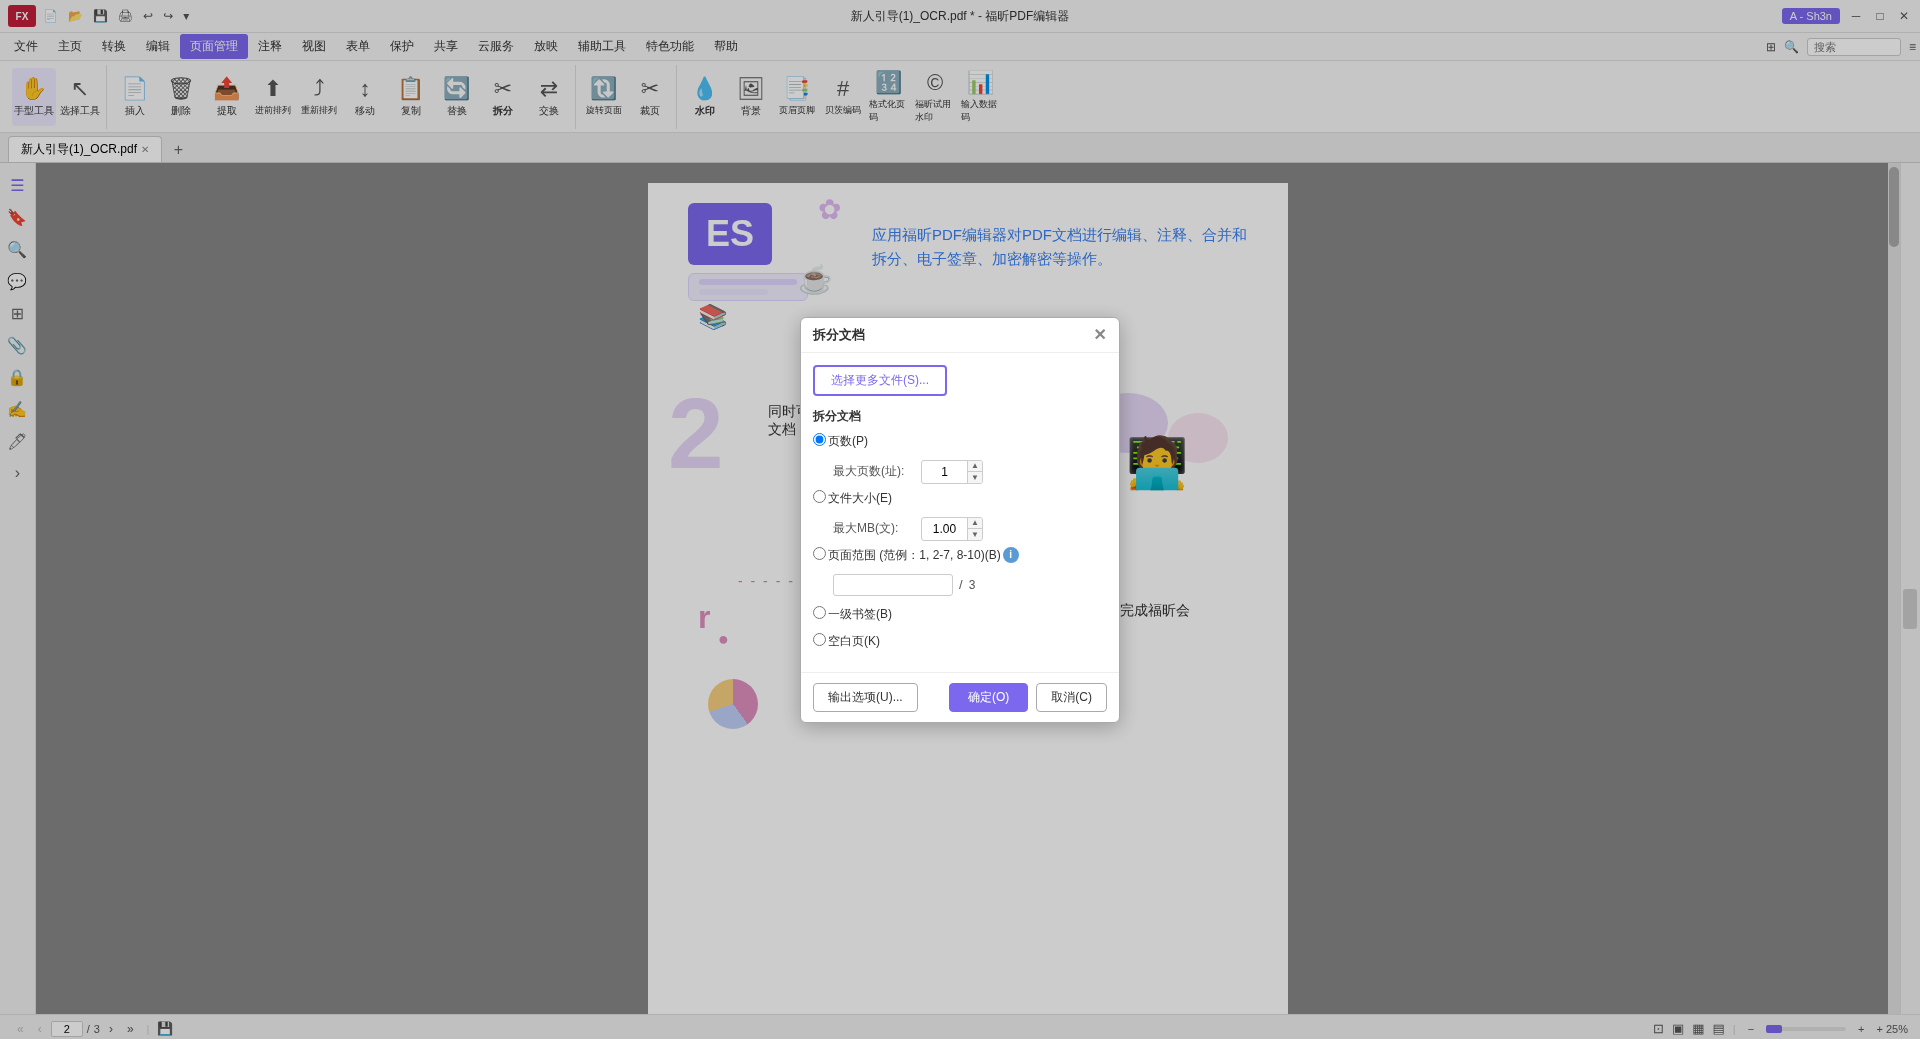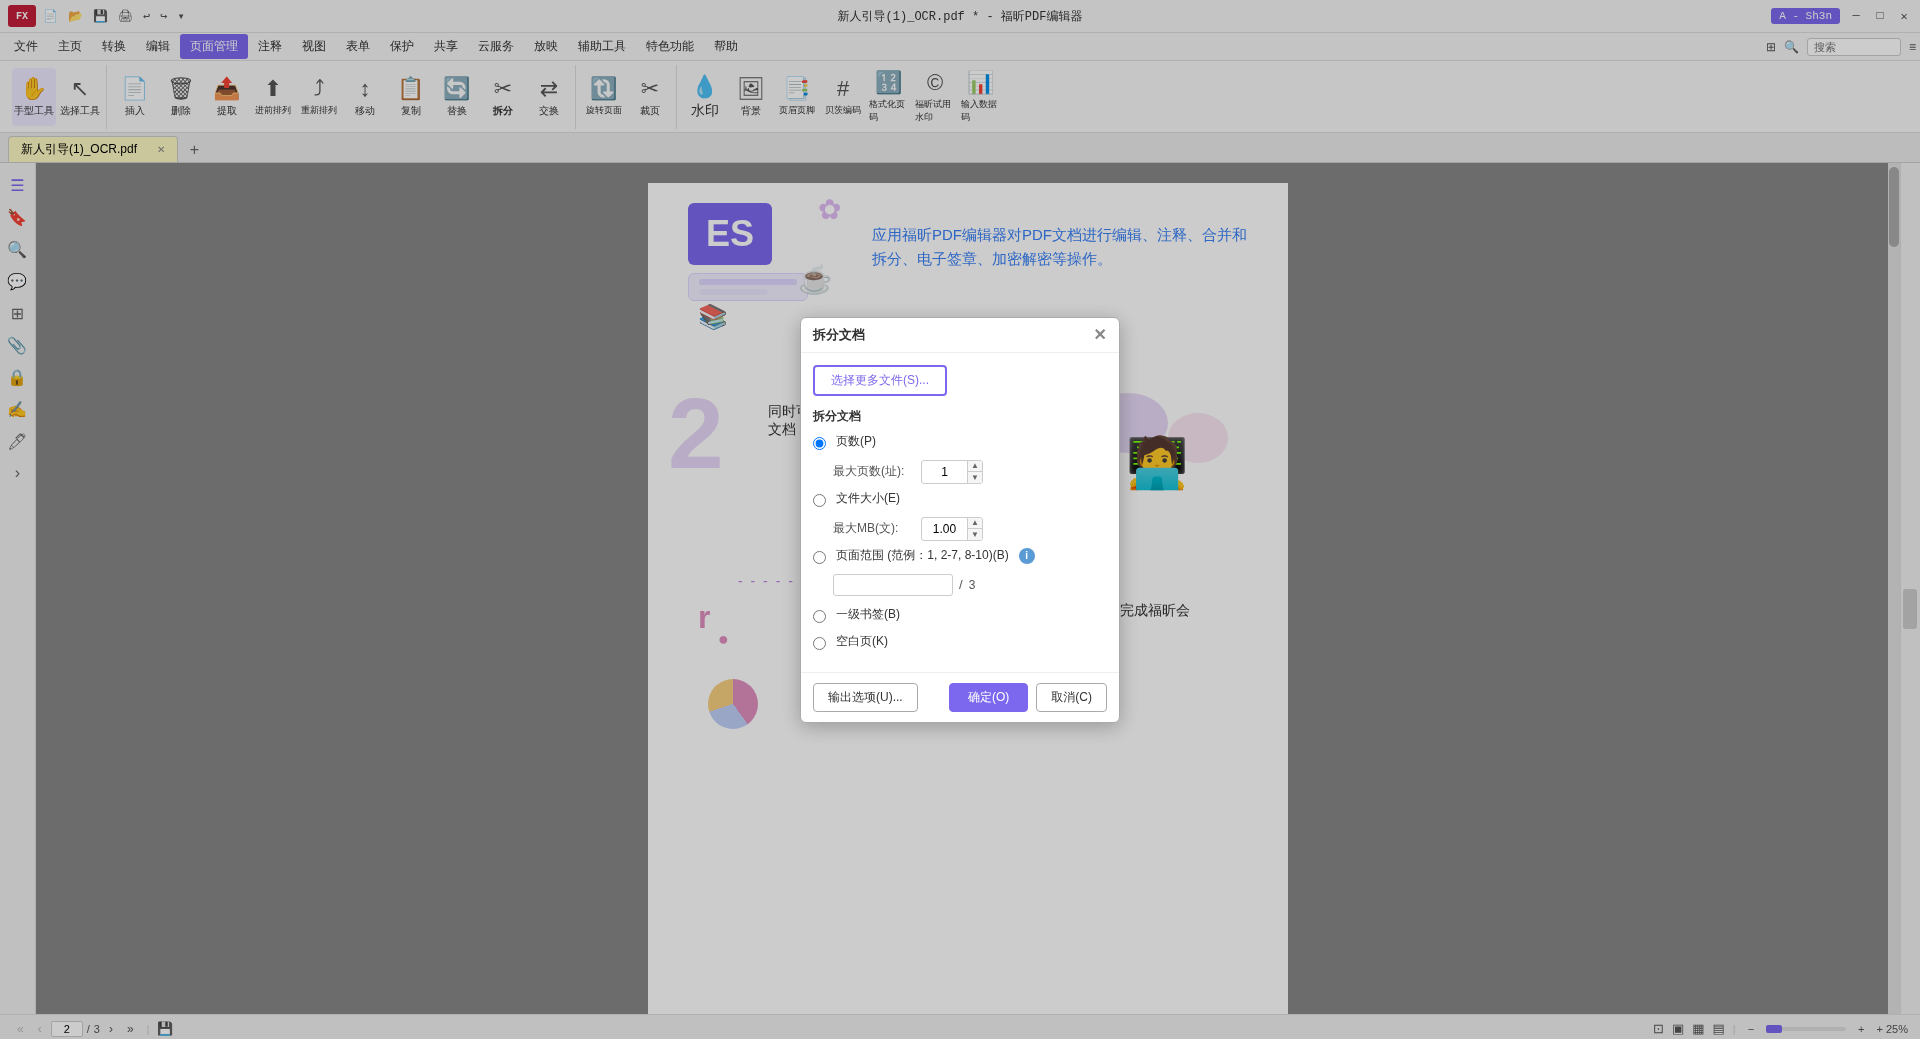--- a/index.html
+++ b/index.html
@@ -8,21 +8,20 @@
     
     #titlebar {
       height: 30px;
       background: #f5f5f5;
       display: flex;
       align-items: center;
       justify-content: space-between;
       border-bottom: 1px solid #ddd;
       padding: 16px 8px;
       user-select: none;
-      font-family: Liberation Mono, monospace;
     }
     #titlebar-left { display: flex; align-items: center; gap: 4px; }
     #titlebar-logo {
       width: 28px; height: 22px;
       background: #c41e3a;
       border-radius: 3px;
       display: flex; align-items: center; justify-content: center;
       color: white; font-weight: bold; font-size: 10px;
     }
     #titlebar-title { font-size: 12px; color: #333; flex: 1; text-align: center; position: absolute; left: 50%; transform: translateX(-50%); }
@@ -95,27 +94,27 @@
       background: #ececec;
       display: flex;
       align-items: flex-end;
       padding: 0 8px;
       border-bottom: 1px solid #ccc;
     }
     .tab {
       display: flex;
       align-items: center;
       padding: 4px 12px;
-      background: #fef9c3;
+      background: #ffffff;
       border: 1px solid #ccc;
       border-bottom: none;
       border-radius: 4px 4px 0 0;
       font-size: 12px;
       cursor: pointer;
-      gap: 20px;
+      gap: 4px;
     }
     .tab-close { font-size: 10px; color: #888; cursor: pointer; }
     .tab-add { width: 24px; height: 24px; display: flex; align-items: center; justify-content: center; cursor: pointer; border-radius: 3px; color: #666; font-size: 16px; margin-left: 4px; }
 
     
     #main {
       display: flex;
       height: calc(1039px - 30px - 28px - 72px - 30px - 28px);
     }
 
@@ -270,22 +269,22 @@
       margin-bottom: 12px;
     }
     .dialog-section-title {
       font-size: 12px;
       color: #333;
       margin-bottom: 8px;
       font-weight: bold;
     }
     .radio-row {
       display: flex;
-      align-items: flex-end;
-      gap: 10px;
+      align-items: flex-start;
+      gap: 2px;
       margin-bottom: 10px;
     }
     .radio-row input[type=radio] { cursor: pointer; }
     .radio-row label { font-size: 12px; color: #333; cursor: pointer; }
     .param-row {
       display: flex;
       align-items: center;
       gap: 8px;
       margin-bottom: 6px;
       padding-left: 20px;
@@ -546,21 +545,21 @@
       <span style="font-size:9px;">旋转页面</span>
     </div>
     <div class="tb-btn">
       <span class="tb-icon">✂</span>
       <span style="font-size:10px;">裁页</span>
     </div>
   </div>
   <div class="toolbar-group">
     <div class="tb-btn">
       <span class="tb-icon">💧</span>
-      <span style="font-size:14px;">水印</span>
+      <span style="font-size:10px;font-weight:bold;">水印</span>
     </div>
     <div class="tb-btn">
       <span class="tb-icon">🖼</span>
       <span style="font-size:10px;">背景</span>
     </div>
     <div class="tb-btn">
       <span class="tb-icon">📑</span>
       <span style="font-size:9px;">页眉页脚</span>
     </div>
     <div class="tb-btn">

